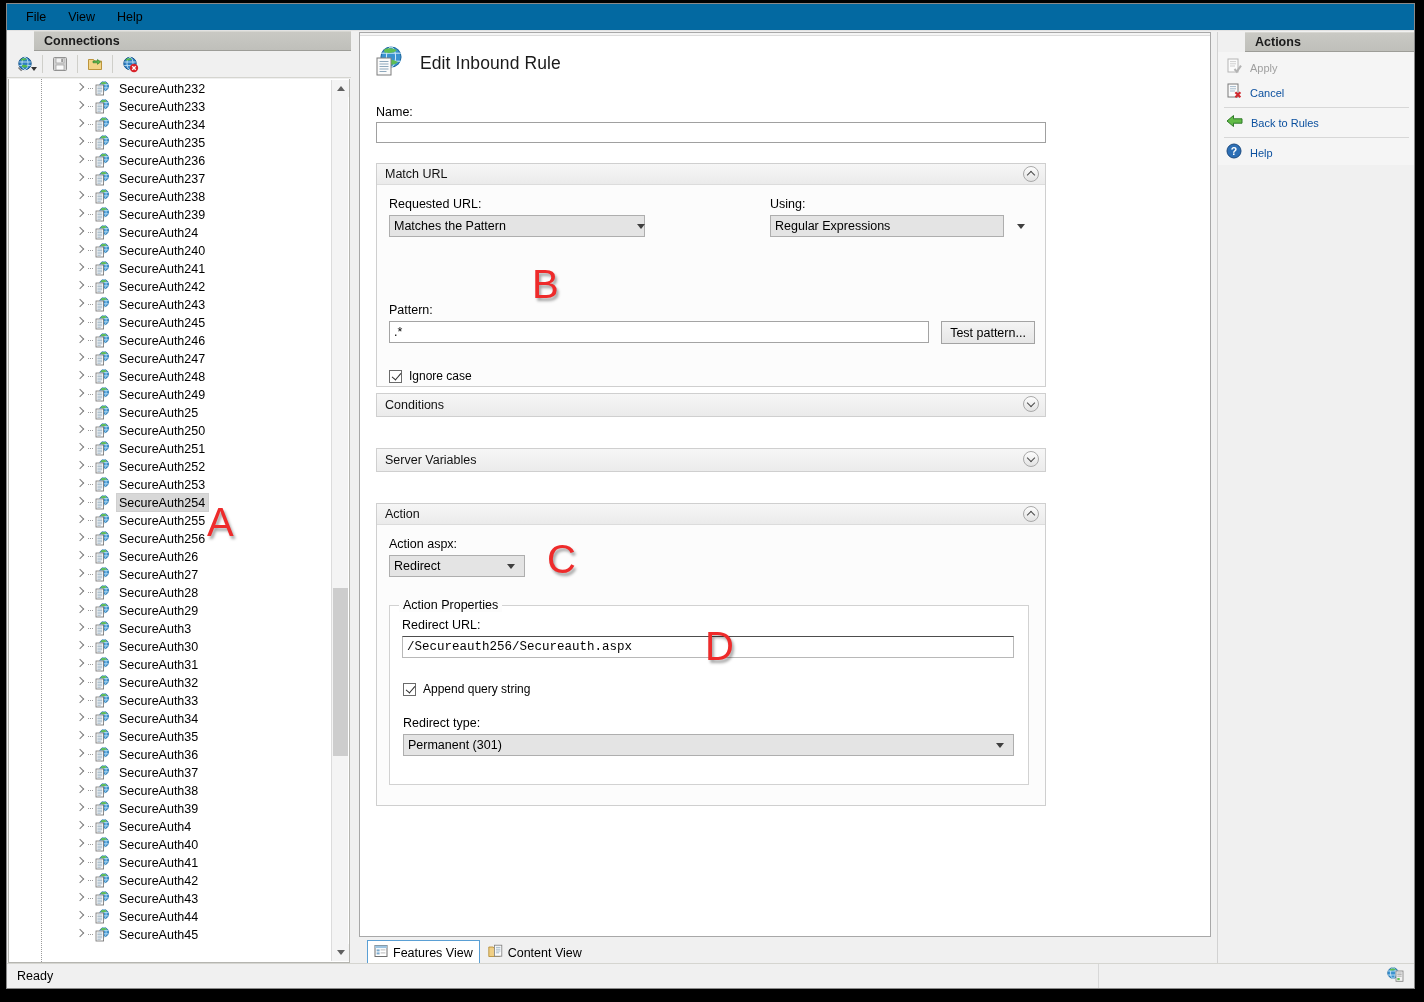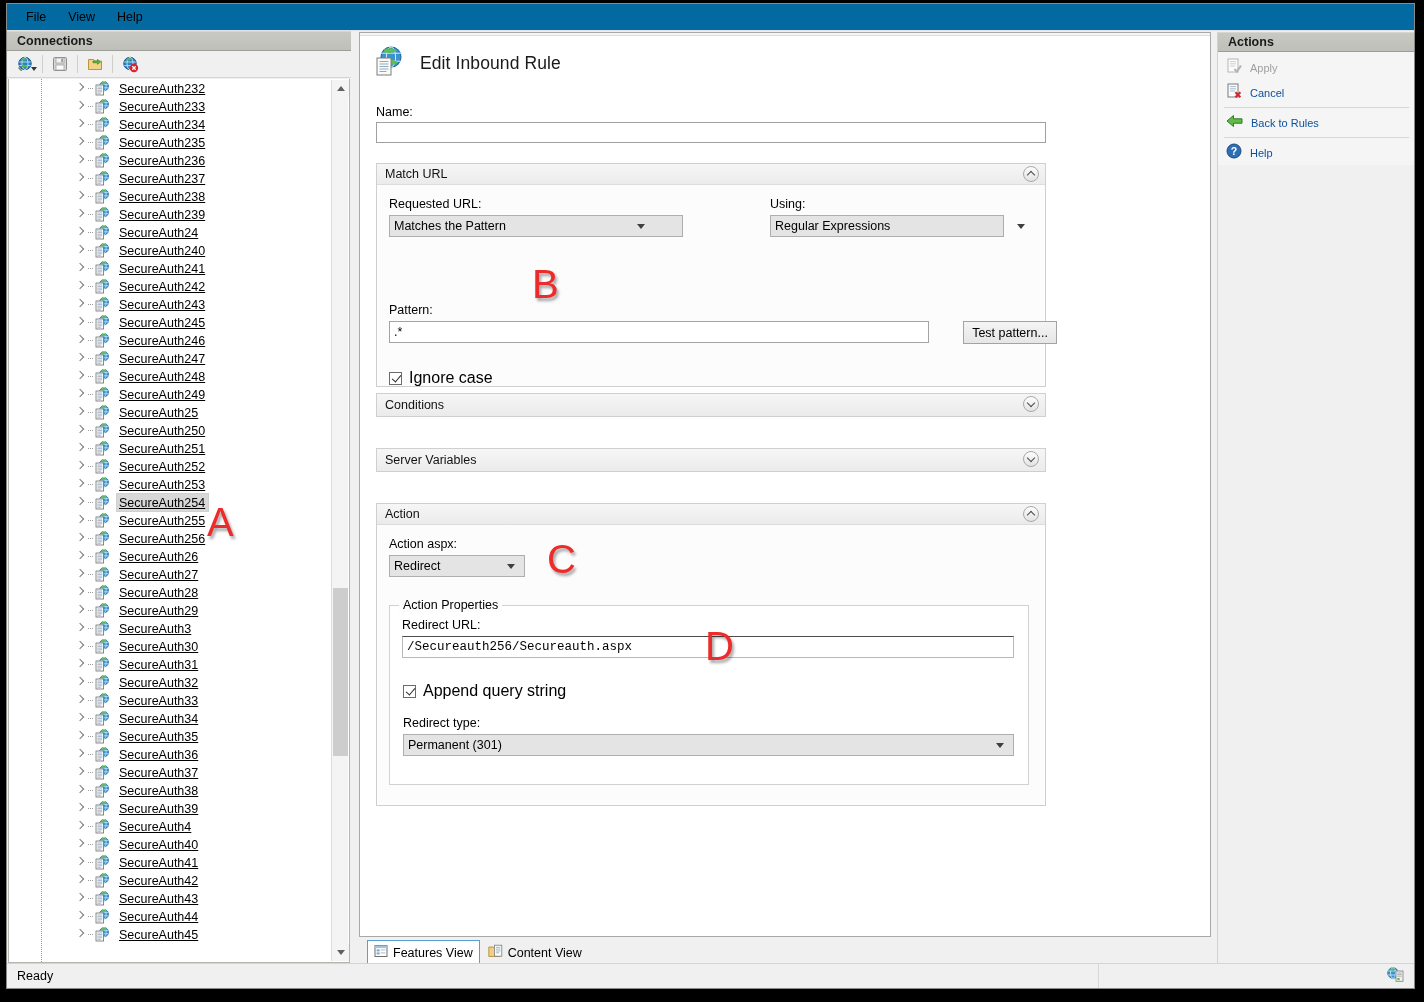--- a/index.html
+++ b/index.html
@@ -42,21 +42,21 @@
     width: 344px; height: 933px;
     background: #f0f0f0;
   }
   .pane-header {
     height: 20px;
     background: linear-gradient(to bottom,#c9c9c4 0%,#bfbfba 100%);
     border-top: 1px solid #d7d7d2;
     border-bottom: 1px solid #9d9d98;
     display: flex; align-items: center;
     padding-left: 10px;
-    font-size: 12.5px; font-weight: bold; color: #1a1a1a;
+    font-size: 12.5px; font-weight: bold; color: #1a1a1a; margin-left: 27px;
   }
   #conn-toolbar {
     height: 27px;
     background: #f0f0f0;
     border-bottom: 1px solid #d5d5d0;
     display: flex; align-items: center;
     padding-left: 6px; gap: 2px;
   }
   .tb-btn {
     width: 24px; height: 22px;
@@ -117,21 +117,20 @@
     background-size: 2px 1px;
   }
   .site-icon {
     position: absolute; left: 86px; top: 2px;
     width: 15px; height: 15px;
   }
   .tree-label {
     margin-left: 42px;
     padding: 2px 3px 1px 2px;
     line-height: 14px;
-    text-decoration: underline;
   }
 
   
   #tree-sb {
     position: absolute; right: 1px; top: 1px;
     width: 17px; height: calc(100% - 2px);
     background: #f4f4f4;
     border-left: 1px solid #dcdcdc;
   }
   .sb-arrow {
@@ -272,41 +271,40 @@
 
   button.btn {
     position: absolute;
     height: 23px;
     font-family: "Liberation Sans", sans-serif;
     font-size: 12.5px;
     color: #000;
     background: linear-gradient(to bottom,#f4f4f4,#e6e6e6);
     border: 1px solid #a3a3a3;
     cursor: default;
-    margin-left: 22px;
   }
 
   .chkline { position: absolute; display: flex; align-items: center; gap: 7px; }
   .chkbox {
     width: 13px; height: 13px;
     border: 1px solid #6b6b6b;
     background: #fff;
     position: relative;
     cursor: default;
     flex: 0 0 13px;
   }
   .chkbox.checked::after {
     content: "";
     position: absolute; left: 4px; top: 0.5px;
     width: 4px; height: 8px;
     border-right: 1.7px solid #2b2b2b;
     border-bottom: 1.7px solid #2b2b2b;
     transform: rotate(40deg);
   }
-  .chklabel { font-size: 16px; color: #000; }
+  .chklabel { font-size: 12px; color: #000; }
 
   
   .fieldset {
     position: absolute;
     border: 1px solid #d2d2d2;
     background: #fff;
     padding-left: 19px;
   }
   .fieldset-legend {
     position: absolute; top: -8px; left: 9px;
@@ -1103,21 +1101,21 @@
     <div class="name-label">Name:</div>
     <input id="name-input" type="text" value="" style="">
 
     <div class="group" id="grp-match" style="top:130px; height:224px;">
       <div class="group-head">
         <span>Match URL</span>
         <span class="chevbtn up"></span>
       </div>
       <div class="group-body" style="height:202px;">
         <div class="fld-label" style="left:12px; top:12px;">Requested URL:</div>
-        <select class="combo" style="left:12px; top:30px; width:294px;">
+        <select class="combo" style="left:12px; top:30px; width:256px;">
           <option>Matches the Pattern</option>
         </select>
         <span class="combo-arrow" style="left:260px; top:39px;"></span>
 
         <div class="fld-label" style="left:393px; top:12px;">Using:</div>
         <select class="combo" style="left:393px; top:30px; width:234px;">
           <option>Regular Expressions</option>
         </select>
         <span class="combo-arrow" style="left:640px; top:39px;"></span>
 

